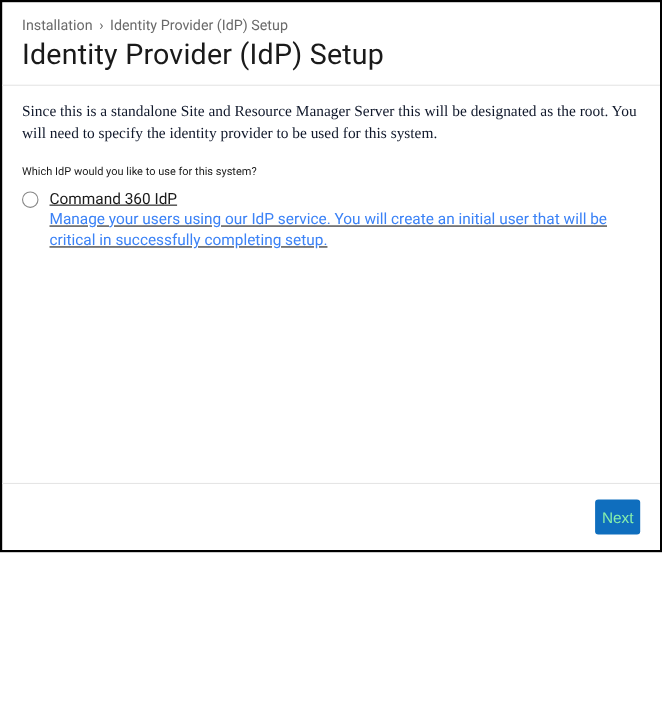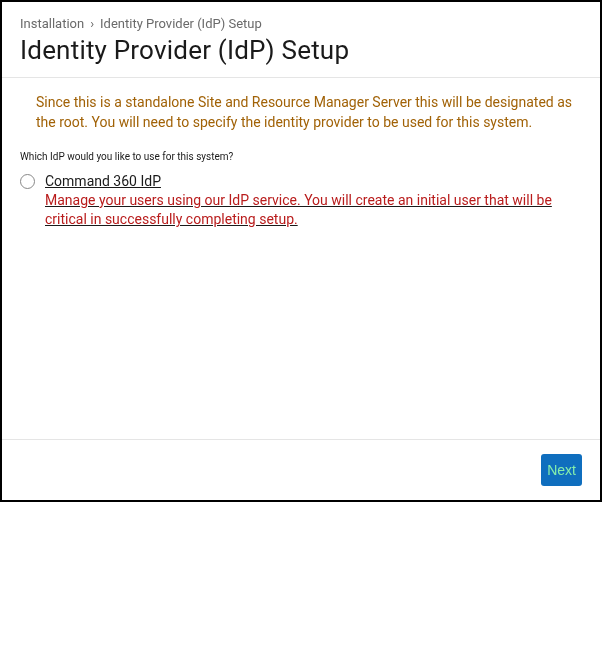--- a/index.html
+++ b/index.html
@@ -40,23 +40,24 @@
     margin: 0;
     letter-spacing: 0.2px;
   }
   .content {
     padding: 14px 18px 0 18px;
     flex: 1;
     overflow: auto;
   }
   .intro {
     font-size: 14px;
-    color: #a16207;
+    color: #0f172a;
     line-height: 1.45;
-    margin: 0 0 18px 16px;
+    margin: 0 0 18px 0;
+    font-family: Liberation Serif, serif;
   }
   .question {
     font-size: 10px;
     color: #1a1a1a;
     margin: 0 0 10px 0;
   }
   .options {
     display: flex;
     flex-direction: row;
     gap: 16px;
@@ -81,21 +82,21 @@
   .option-body {
     flex: 1;
   }
   .option-title {
     font-size: 14px;
     color: #1a1a1a;
     line-height: 1.3;
   }
   .option-desc {
     font-size: 14px;
-    color: #b91c1c;
+    color: #3b82f6;
     line-height: 1.4;
     margin-top: 1px;
   }
   .footer {
     border-top: 1px solid #e5e5e5;
     padding: 14px 18px;
     display: flex;
     justify-content: flex-end;
   }
   .btn-primary {

